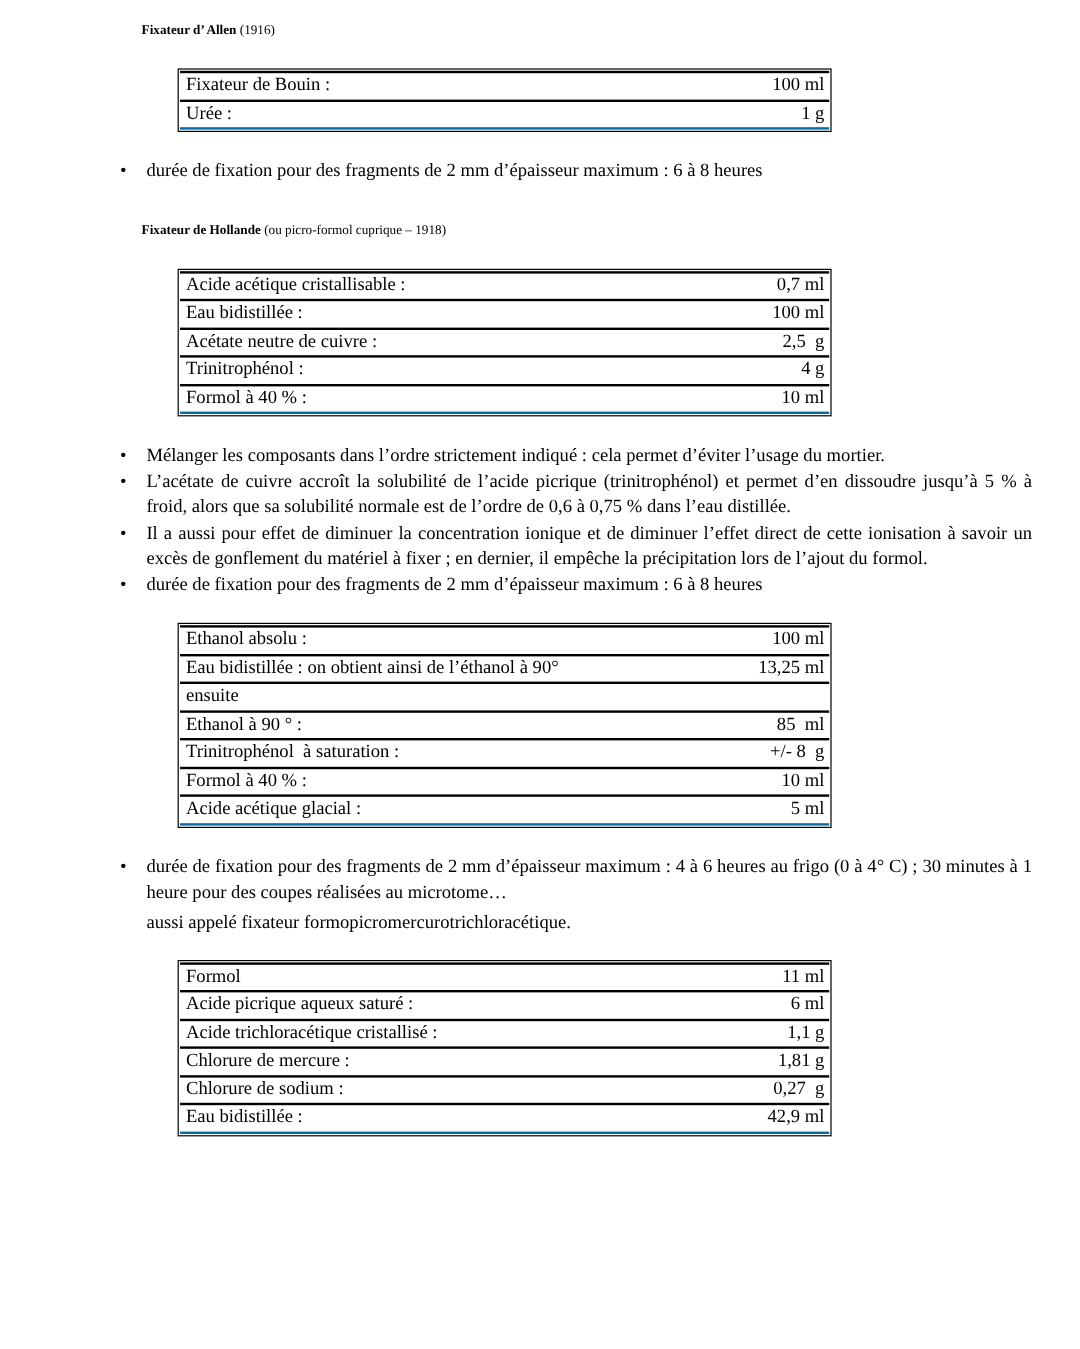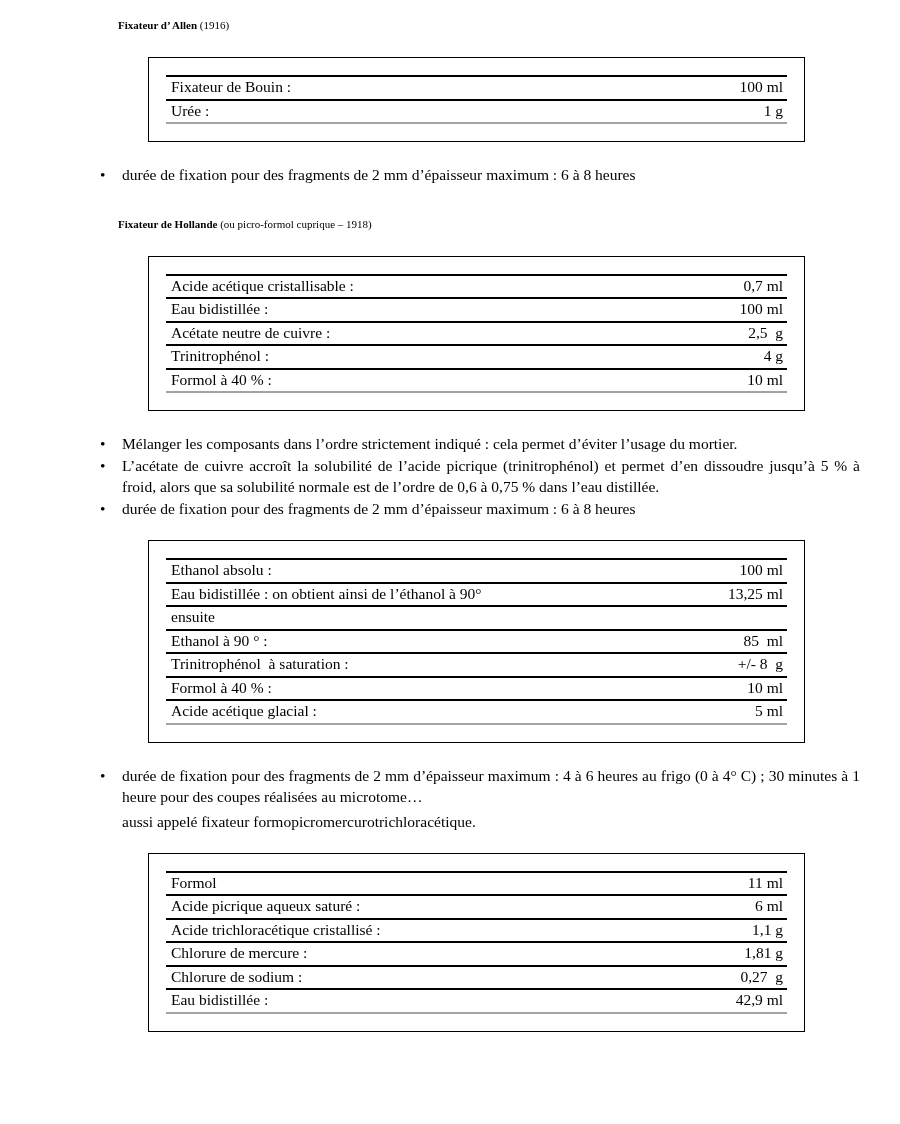--- a/index.html
+++ b/index.html
@@ -23,34 +23,34 @@
   .section:first-child .heading { margin-top: 0; }
   .hb { font-weight: bold; }
   .subtitle {
     margin: 3px 0 0 122px;
     line-height: 21px;
   }
   .doc-table {
     border-collapse: separate;
     border-spacing: 0;
     border: 1px solid #000;
-    padding: 17px;
+    padding: 1px;
     margin: 21px 0 0 148px;
-    width: 657px;
+    width: 545px;
     table-layout: fixed;
     font-size: 15.5px;
   }
   .doc-table td {
     border-top: 2px solid #000;
     padding: 1px 4px 2px 5px;
     line-height: 18.5px;
     white-space: pre-wrap;
     overflow: hidden;
   }
-  .doc-table tr:last-child td { border-bottom: 2px solid #a3a3a3; }
+  .doc-table tr:last-child td { border-bottom: 2px solid #0369a1; }
   .cell-label { text-align: left; width: 72%; }
   .cell-value { text-align: right; }
   .bullets {
     list-style: none;
     margin: 22px 0 0 98px;
     padding: 0;
     width: 762px;
     font-family: Liberation Serif, serif;
   }
   .bullet {
@@ -120,20 +120,21 @@
     <td class="cell-label">Formol à 40 % :</td>
     <td class="cell-value">10 ml</td>
   </tr>
 </tbody>
       </table>
     <ul class="bullets">
   <li class="bullet"><span class="bullet-text">Mélanger les composants dans l’ordre strictement  indiqué : cela permet d’éviter l’usage du mortier.</span></li>
 
   <li class="bullet"><span class="bullet-text">L’acétate de cuivre accroît la solubilité de l’acide picrique (trinitrophénol) et permet d’en dissoudre jusqu’à 5 % à froid, alors que sa solubilité normale est de l’ordre de 0,6 à 0,75 % dans l’eau distillée.</span></li>
 
+  <li class="bullet"><span class="bullet-text">Il a aussi pour effet de diminuer la concentration ionique et de diminuer l’effet direct de cette ionisation à savoir un excès de gonflement du matériel à fixer ; en dernier, il empêche la précipitation lors de l’ajout du formol.</span></li>
 
   <li class="bullet"><span class="bullet-text">durée de fixation pour des fragments de 2 mm d’épaisseur maximum : 6 à 8 heures</span></li>
 </ul>
   </section>
 
   <section class="section">
 
     <table class="doc-table">
         <tbody>
   <tr class="doc-row">

